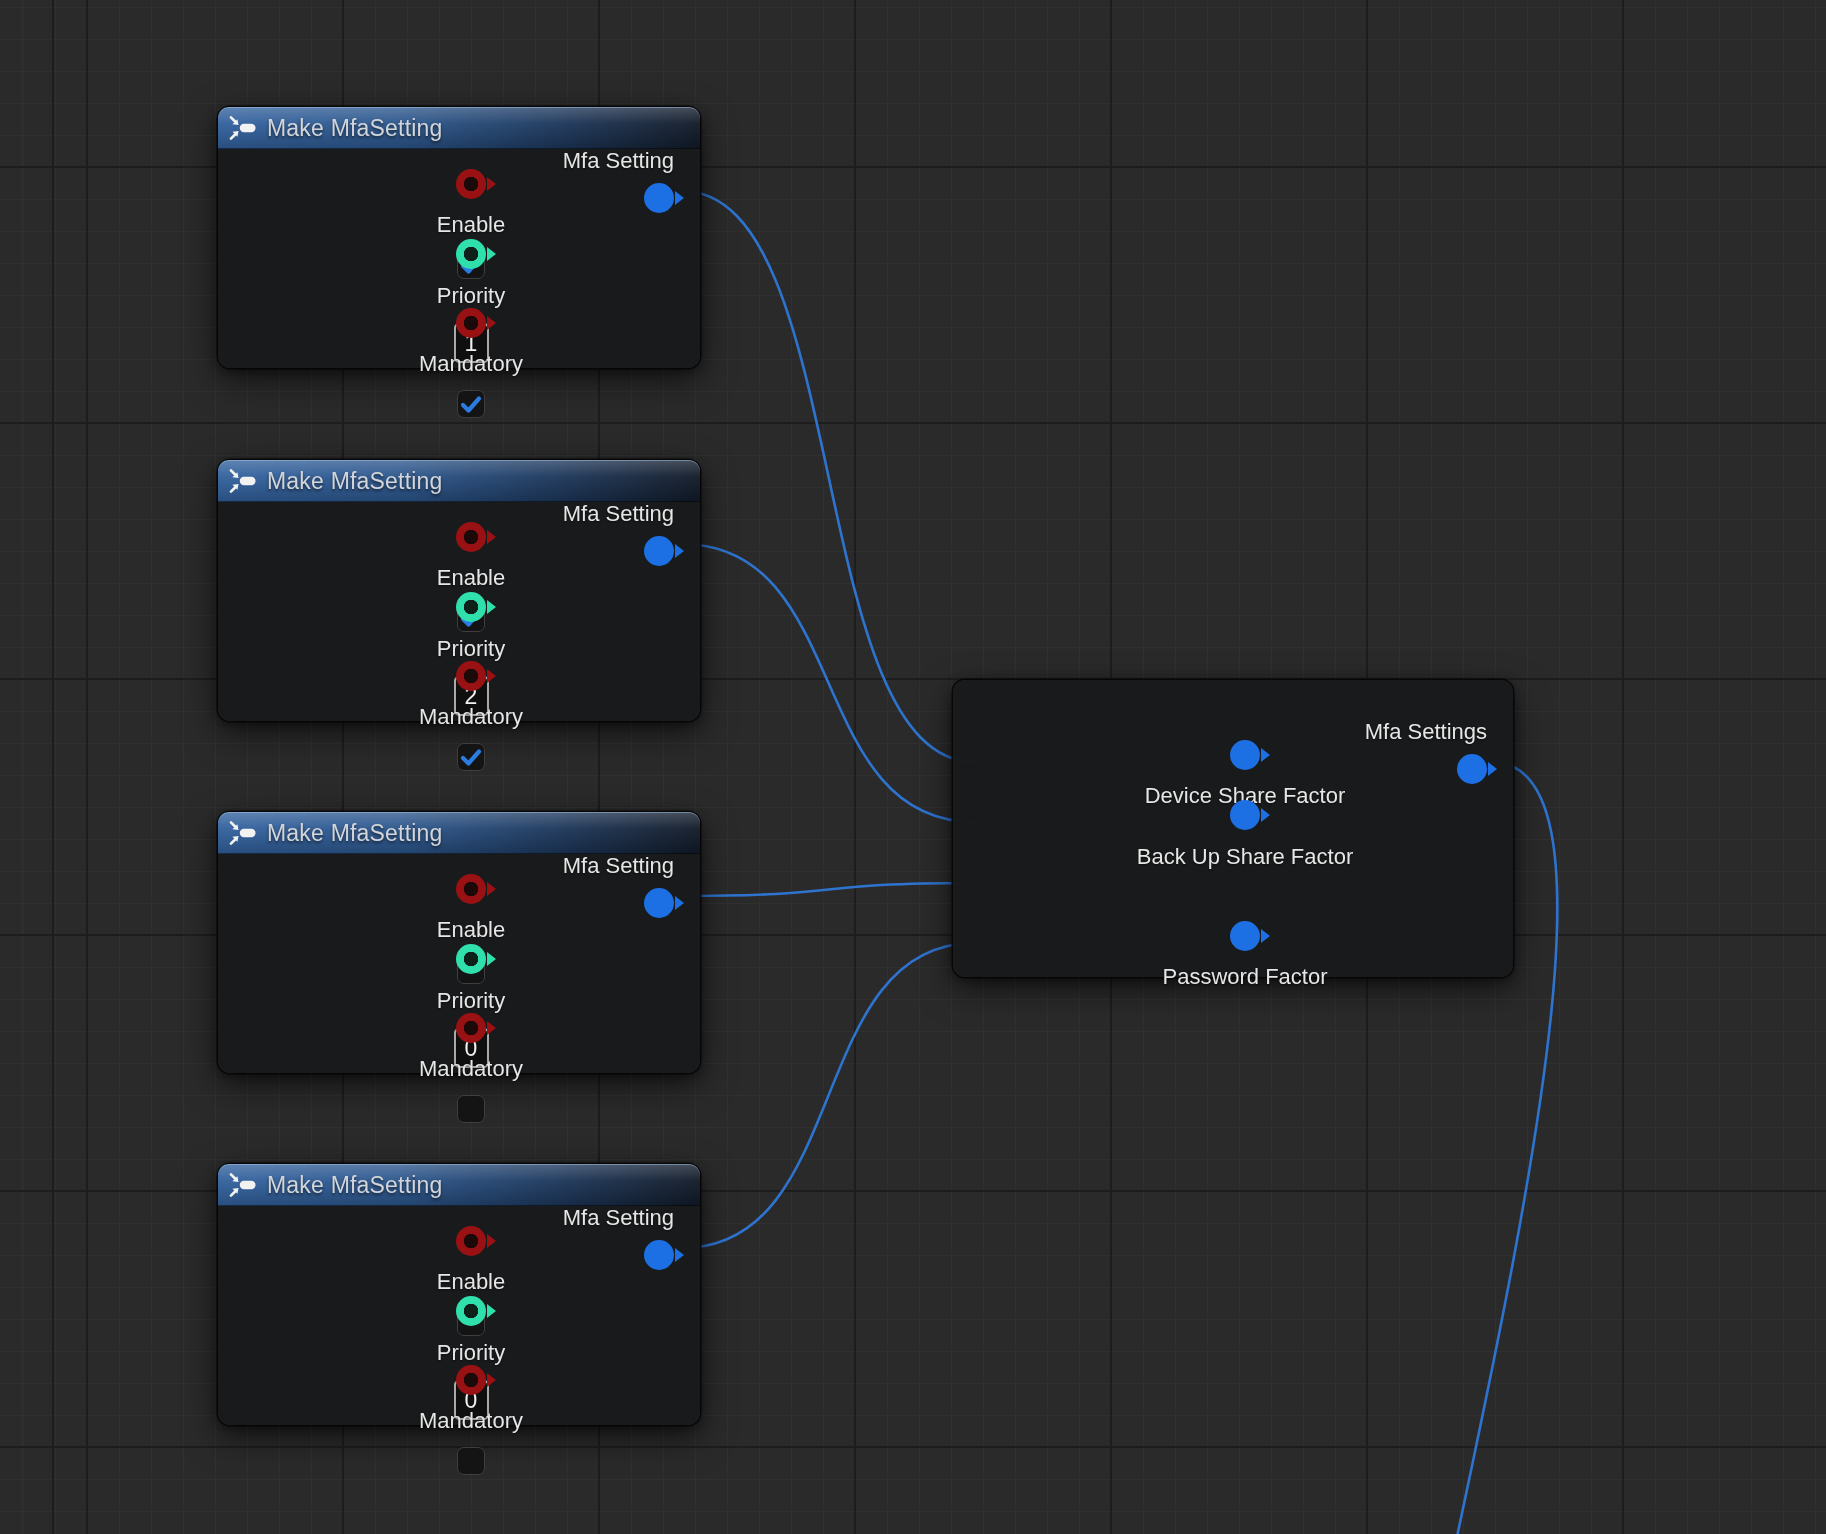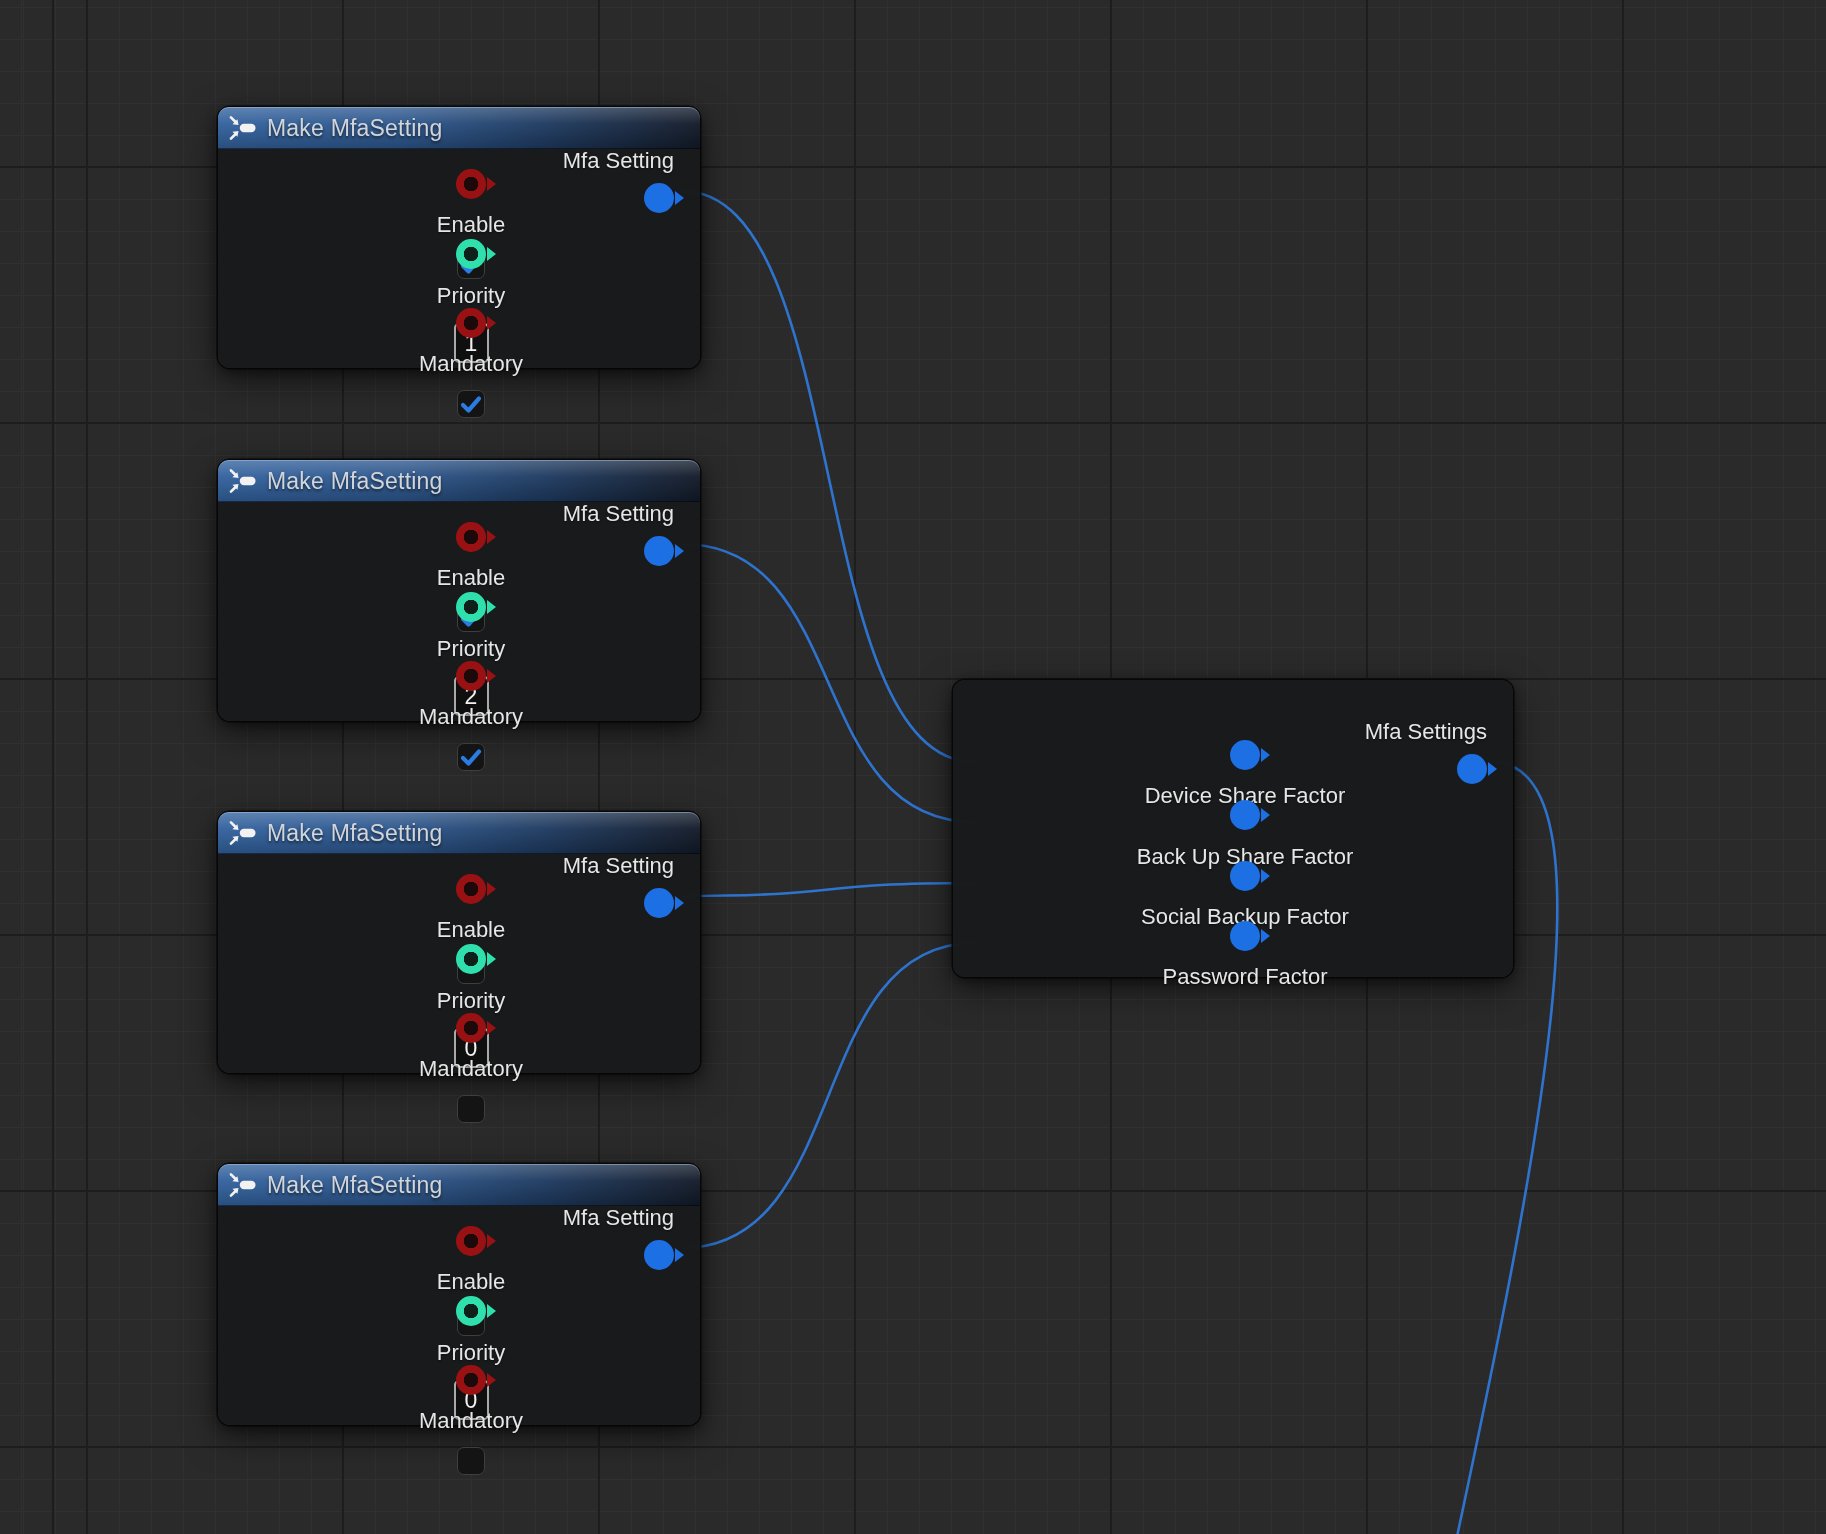--- a/index.html
+++ b/index.html
@@ -240,24 +240,20 @@
 
   <div class="node" id="node5">
     <div class="row r1">
       <span class="pin s"></span>
       <span class="plabel">Device Share Factor</span>
     </div>
     <div class="row r2">
       <span class="pin s"></span>
       <span class="plabel">Back Up Share Factor</span>
     </div>
-    <div class="row r3">
-      <span class="pin s"></span>
-      <span class="plabel">Social Backup Factor</span>
-    </div>
     <div class="row r4">
       <span class="pin s"></span>
       <span class="plabel">Password Factor</span>
     </div>
     <div class="row out">
       <span class="plabel">Mfa Settings</span>
       <span class="pin s"></span>
     </div>
   </div>
 </div>

